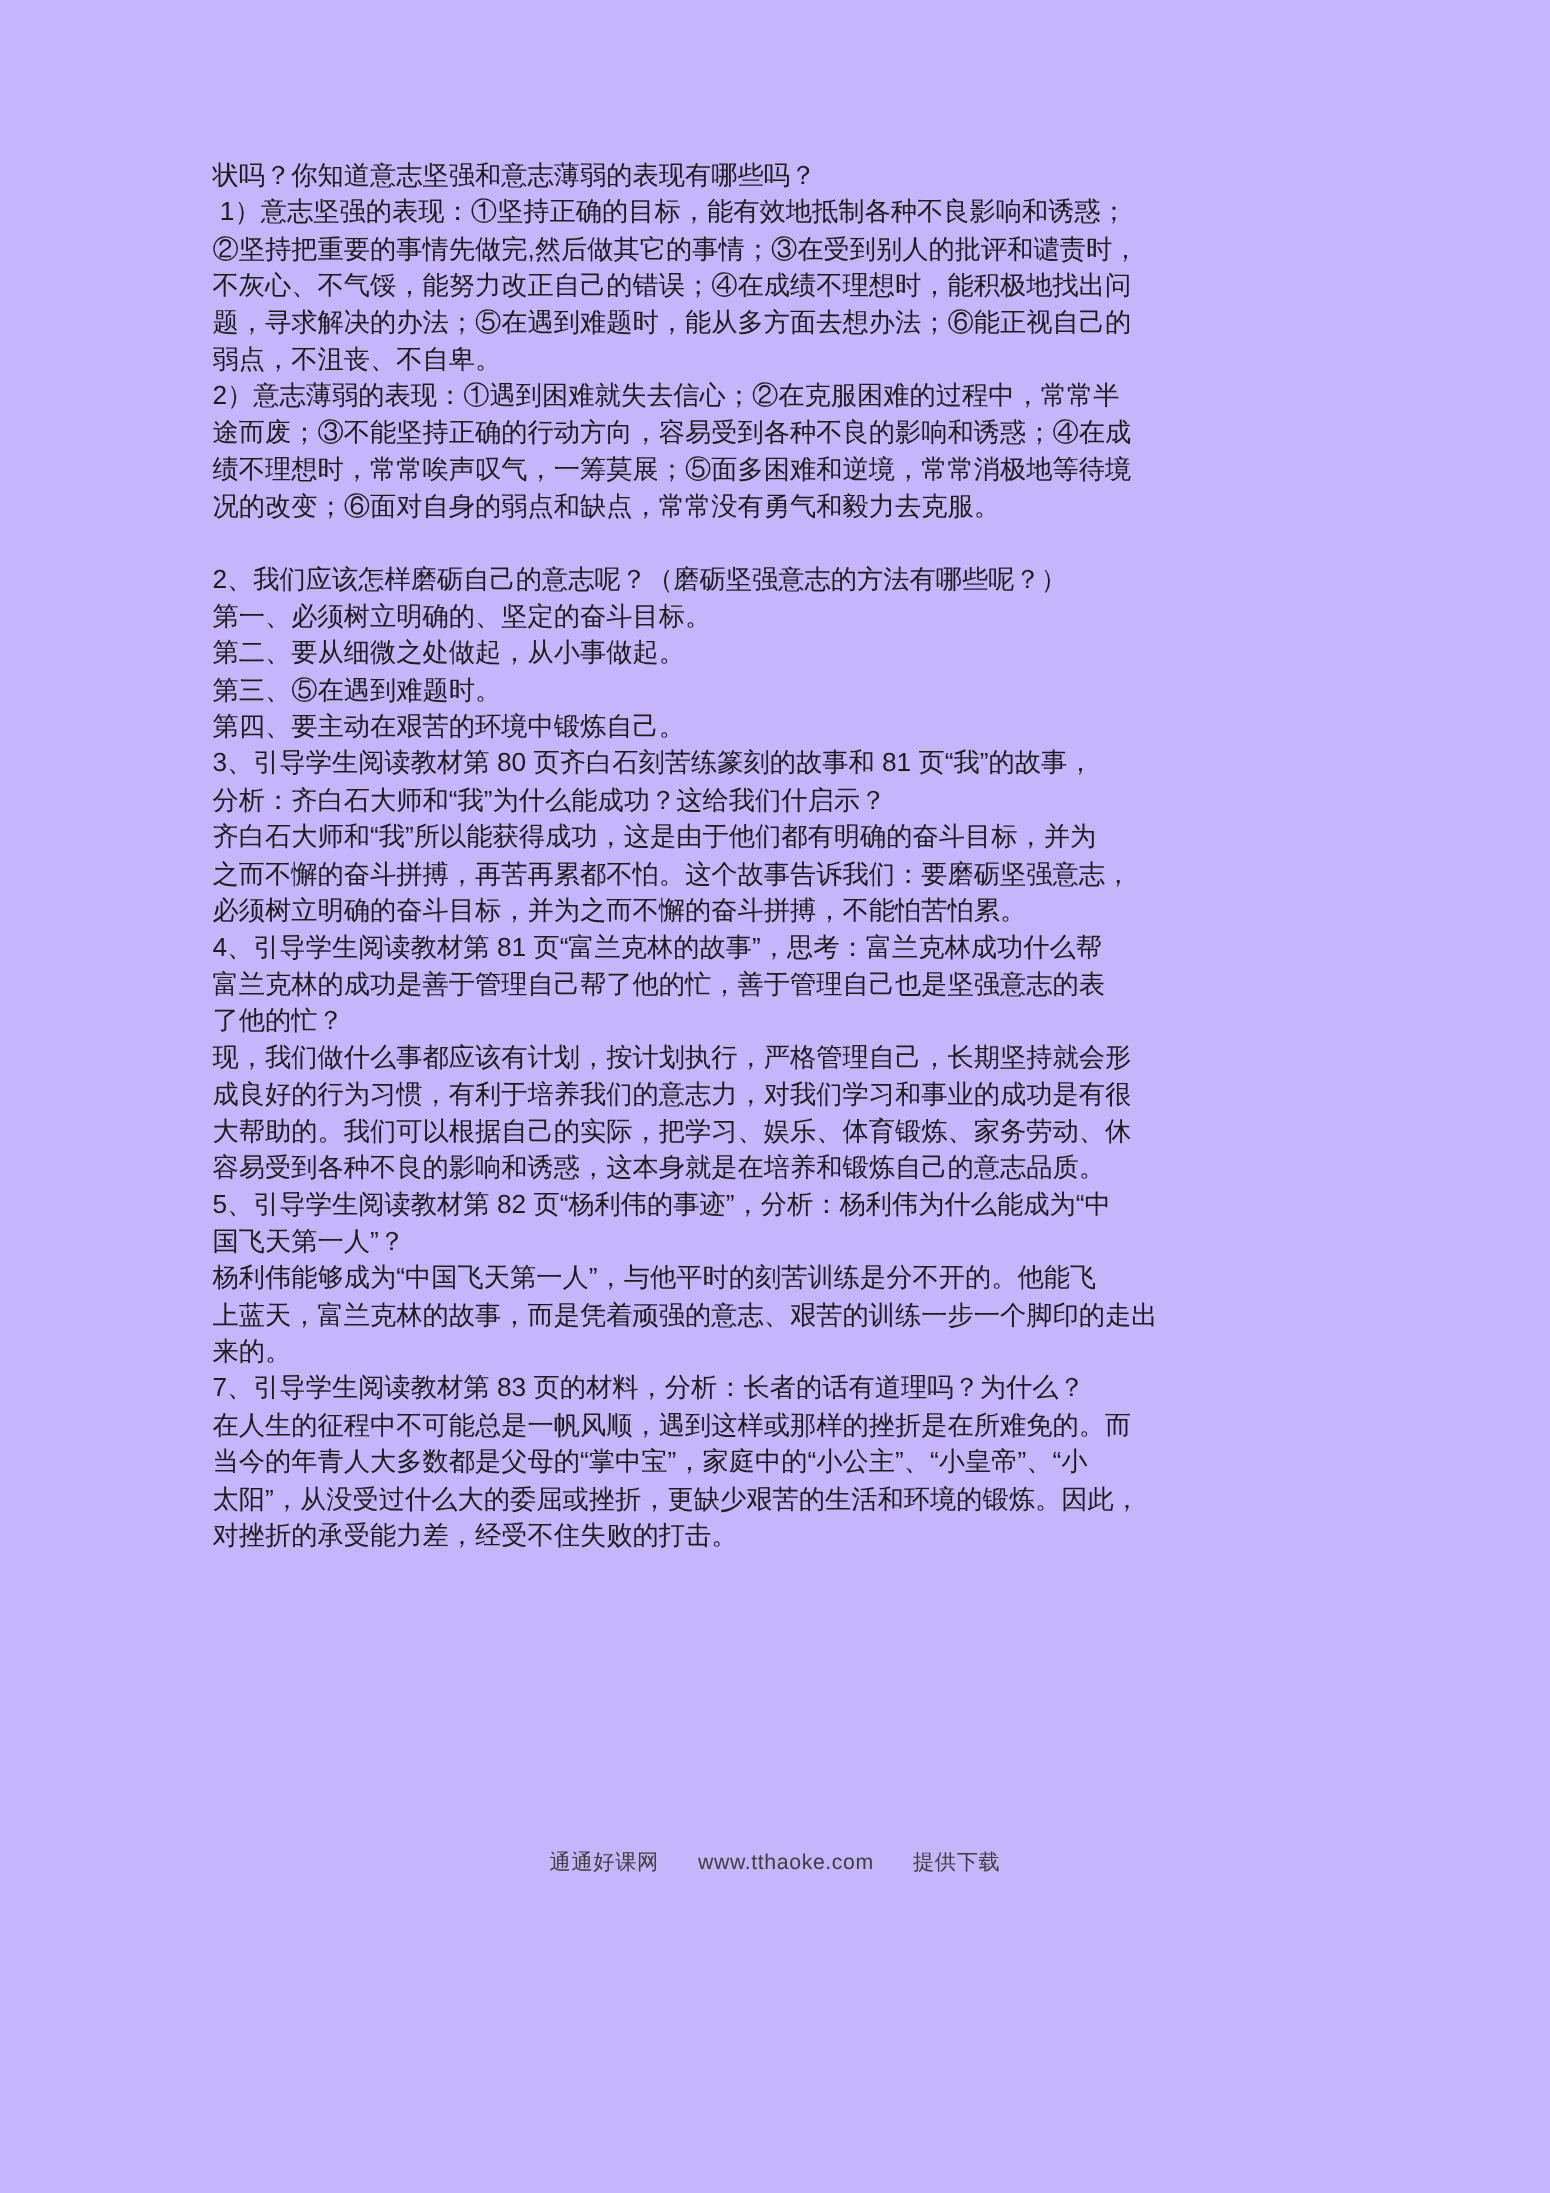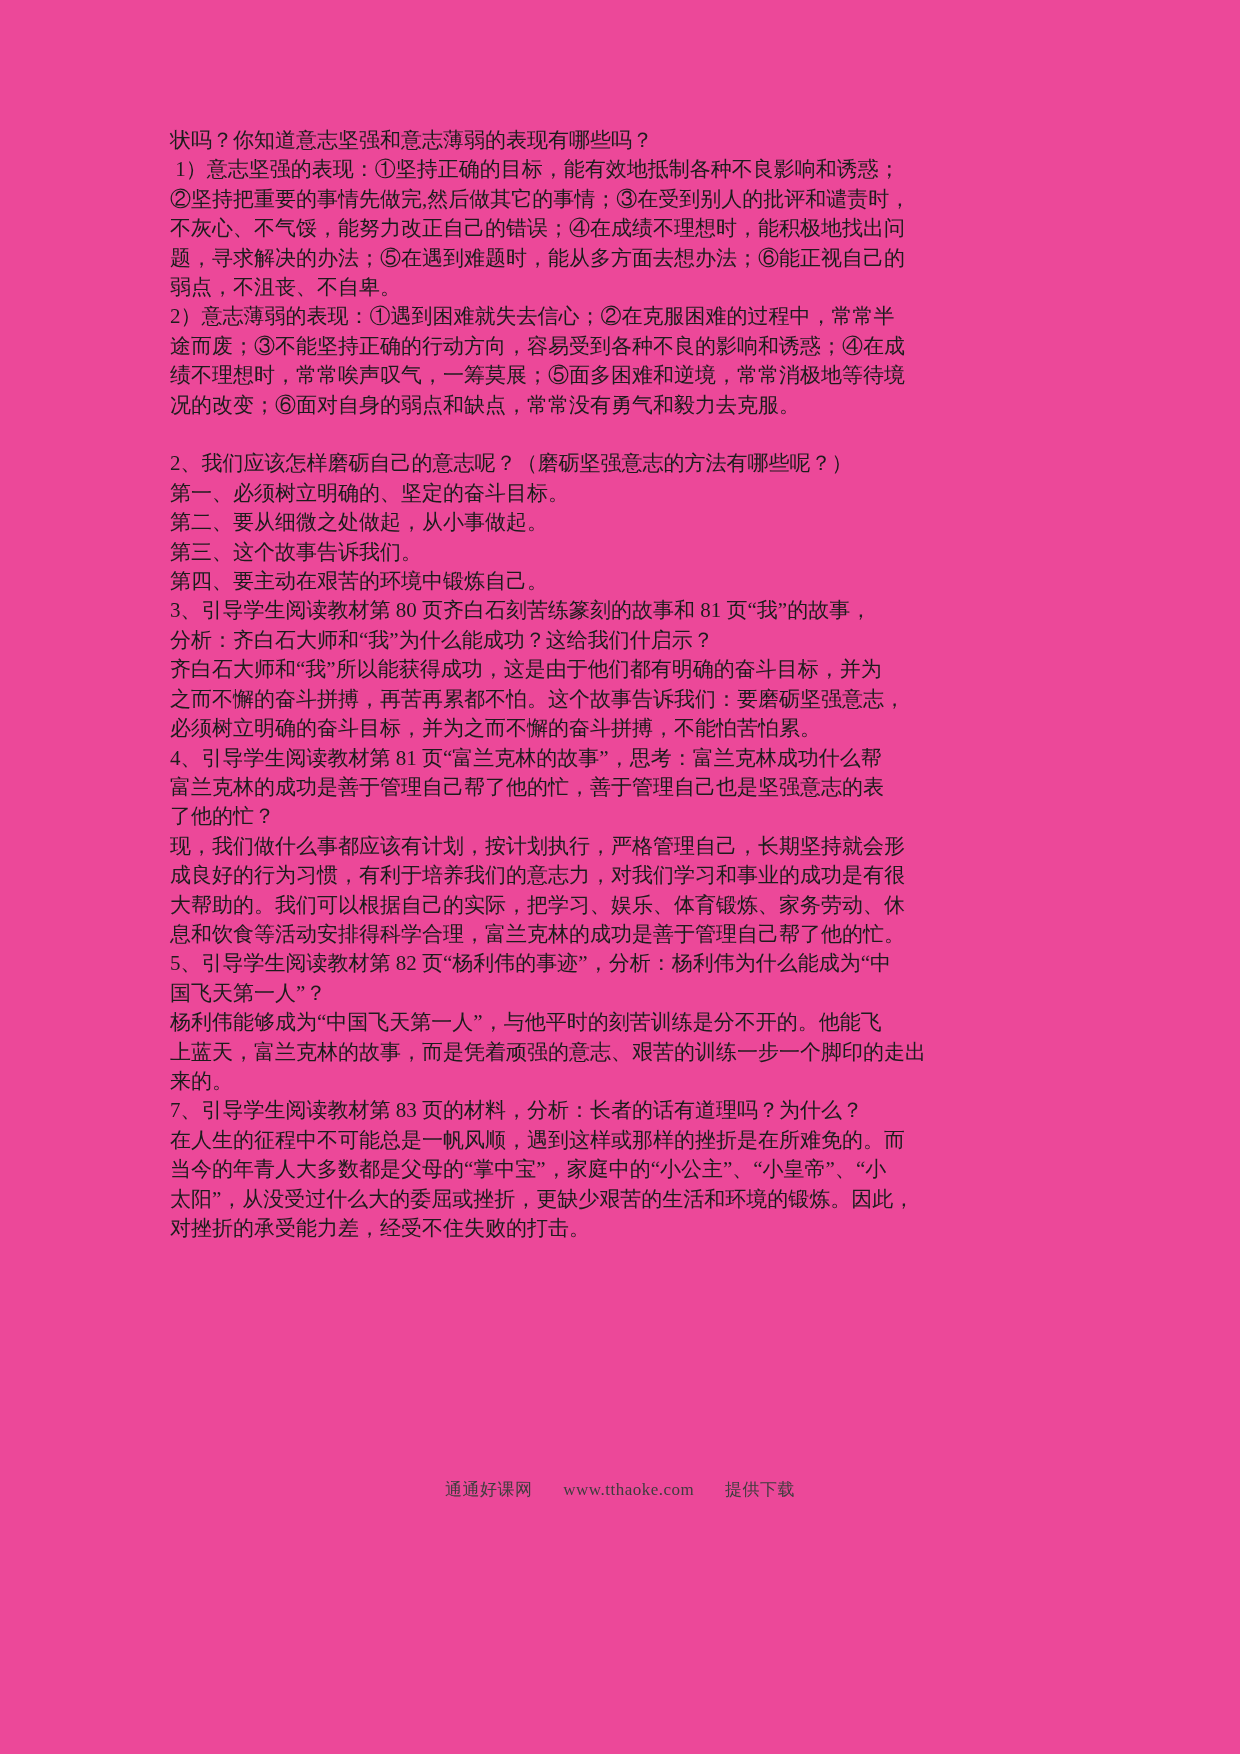--- a/index.html
+++ b/index.html
@@ -4,23 +4,23 @@
 <style>
   html, body {
     margin: 0;
     padding: 0;
     background: #ffffff;
   }
   .page {
     position: relative;
     width: 1240px;
     height: 1754px;
-    background: #ec4899;
+    background: #c4b5fd;
     overflow: hidden;
-    font-family: Liberation Serif, serif;
+    font-family: Liberation Sans, sans-serif;
   }
   .doc-body {
     position: absolute;
     left: 170px;
     top: 126px;
     width: 778px;
     font-size: 21px;
     line-height: 29.4px;
     color: #1c1c1c;
   }
@@ -56,34 +56,34 @@
       <div class="text-line">题，寻求解决的办法；⑤在遇到难题时，能从多方面去想办法；⑥能正视自己的</div>
       <div class="text-line">弱点，不沮丧、不自卑。</div>
       <div class="text-line">2）意志薄弱的表现：①遇到困难就失去信心；②在克服困难的过程中，常常半</div>
       <div class="text-line">途而废；③不能坚持正确的行动方向，容易受到各种不良的影响和诱惑；④在成</div>
       <div class="text-line">绩不理想时，常常唉声叹气，一筹莫展；⑤面多困难和逆境，常常消极地等待境</div>
       <div class="text-line">况的改变；⑥面对自身的弱点和缺点，常常没有勇气和毅力去克服。</div>
       <div class="text-line"></div>
       <div class="text-line">2、我们应该怎样磨砺自己的意志呢？（磨砺坚强意志的方法有哪些呢？）</div>
       <div class="text-line">第一、必须树立明确的、坚定的奋斗目标。</div>
       <div class="text-line">第二、要从细微之处做起，从小事做起。</div>
-      <div class="text-line">第三、这个故事告诉我们。</div>
+      <div class="text-line">第三、⑤在遇到难题时。</div>
       <div class="text-line">第四、要主动在艰苦的环境中锻炼自己。</div>
       <div class="text-line">3、引导学生阅读教材第 80 页齐白石刻苦练篆刻的故事和 81 页“我”的故事，</div>
       <div class="text-line">分析：齐白石大师和“我”为什么能成功？这给我们什启示？</div>
       <div class="text-line">齐白石大师和“我”所以能获得成功，这是由于他们都有明确的奋斗目标，并为</div>
       <div class="text-line">之而不懈的奋斗拼搏，再苦再累都不怕。这个故事告诉我们：要磨砺坚强意志，</div>
       <div class="text-line">必须树立明确的奋斗目标，并为之而不懈的奋斗拼搏，不能怕苦怕累。</div>
       <div class="text-line">4、引导学生阅读教材第 81 页“富兰克林的故事”，思考：富兰克林成功什么帮</div>
       <div class="text-line">富兰克林的成功是善于管理自己帮了他的忙，善于管理自己也是坚强意志的表</div>
       <div class="text-line">了他的忙？</div>
       <div class="text-line">现，我们做什么事都应该有计划，按计划执行，严格管理自己，长期坚持就会形</div>
       <div class="text-line">成良好的行为习惯，有利于培养我们的意志力，对我们学习和事业的成功是有很</div>
       <div class="text-line">大帮助的。我们可以根据自己的实际，把学习、娱乐、体育锻炼、家务劳动、休</div>
-      <div class="text-line">息和饮食等活动安排得科学合理，富兰克林的成功是善于管理自己帮了他的忙。</div>
+      <div class="text-line">容易受到各种不良的影响和诱惑，这本身就是在培养和锻炼自己的意志品质。</div>
       <div class="text-line">5、引导学生阅读教材第 82 页“杨利伟的事迹”，分析：杨利伟为什么能成为“中</div>
       <div class="text-line">国飞天第一人”？</div>
       <div class="text-line">杨利伟能够成为“中国飞天第一人”，与他平时的刻苦训练是分不开的。他能飞</div>
       <div class="text-line">上蓝天，富兰克林的故事，而是凭着顽强的意志、艰苦的训练一步一个脚印的走出</div>
       <div class="text-line">来的。</div>
       <div class="text-line">7、引导学生阅读教材第 83 页的材料，分析：长者的话有道理吗？为什么？</div>
       <div class="text-line">在人生的征程中不可能总是一帆风顺，遇到这样或那样的挫折是在所难免的。而</div>
       <div class="text-line">当今的年青人大多数都是父母的“掌中宝”，家庭中的“小公主”、“小皇帝”、“小</div>
       <div class="text-line">太阳”，从没受过什么大的委屈或挫折，更缺少艰苦的生活和环境的锻炼。因此，</div>
       <div class="text-line">对挫折的承受能力差，经受不住失败的打击。</div>

